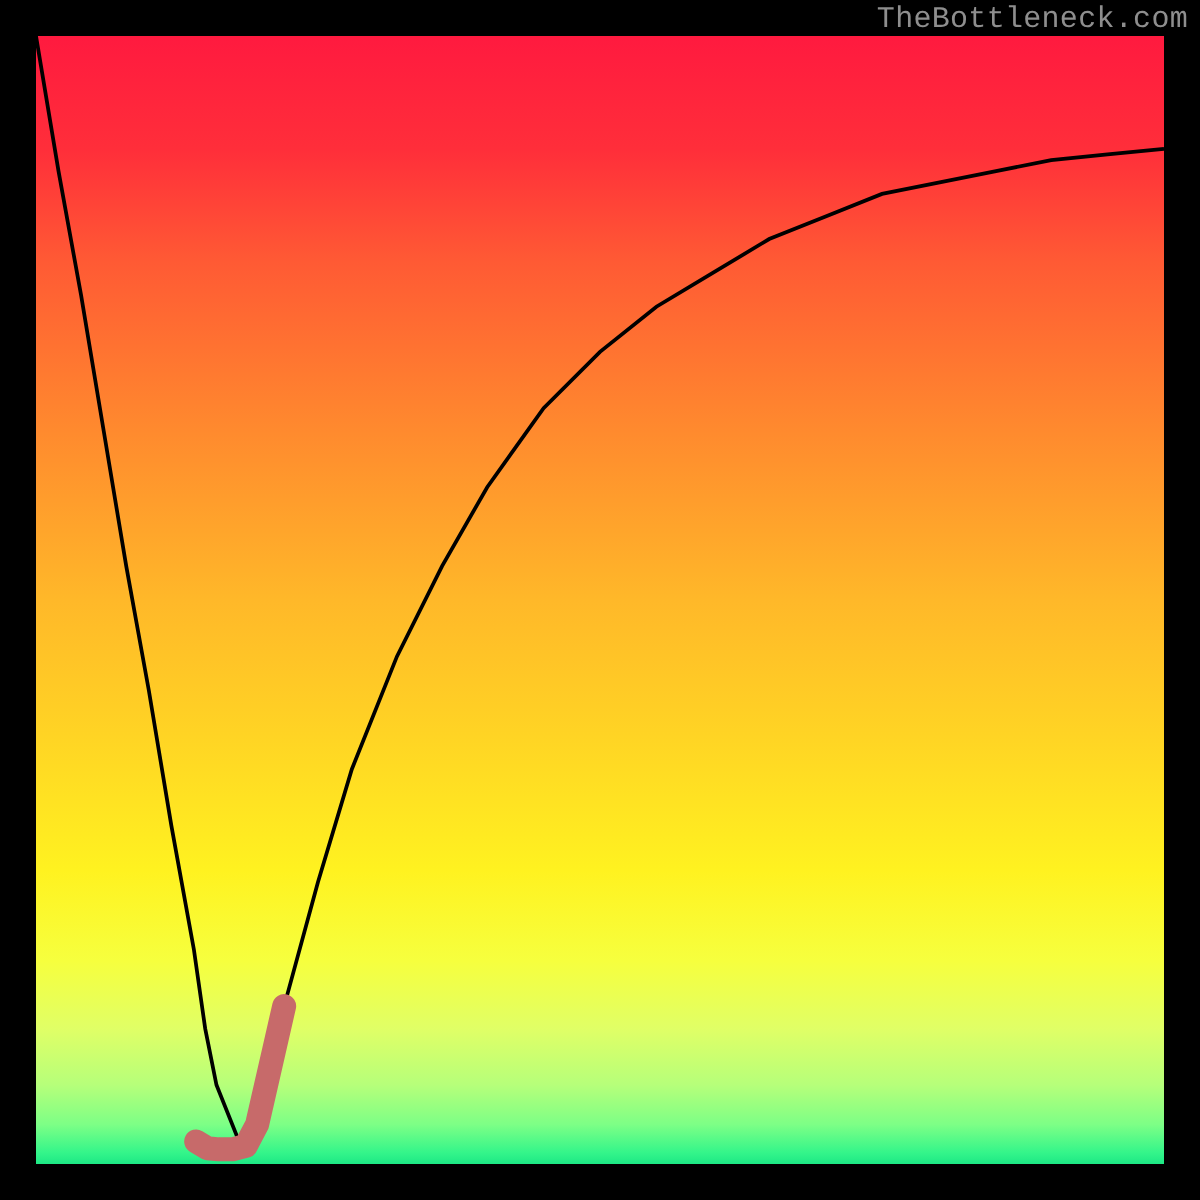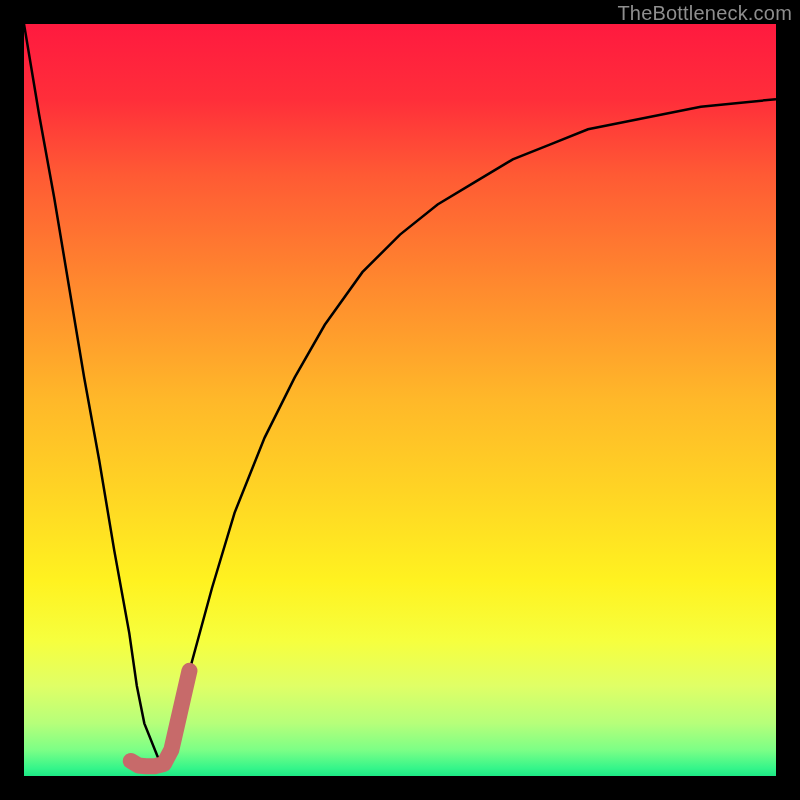--- a/index.html
+++ b/index.html
@@ -27,21 +27,21 @@
     overflow: hidden;
   }
   .gradient {
     position: absolute;
     inset: 0;
   }
   .watermark {
     position: absolute;
     top: 2px;
     right: 8px;
-    font-family: Liberation Sans, sans-serif;
+    font-family: Liberation Mono, monospace;
     font-size: 20px;
     color: #8e8e8e;
     letter-spacing: 0.2px;
     user-select: none;
   }
   svg.curve {
     position: absolute;
     inset: 0;
   }
 </style>

